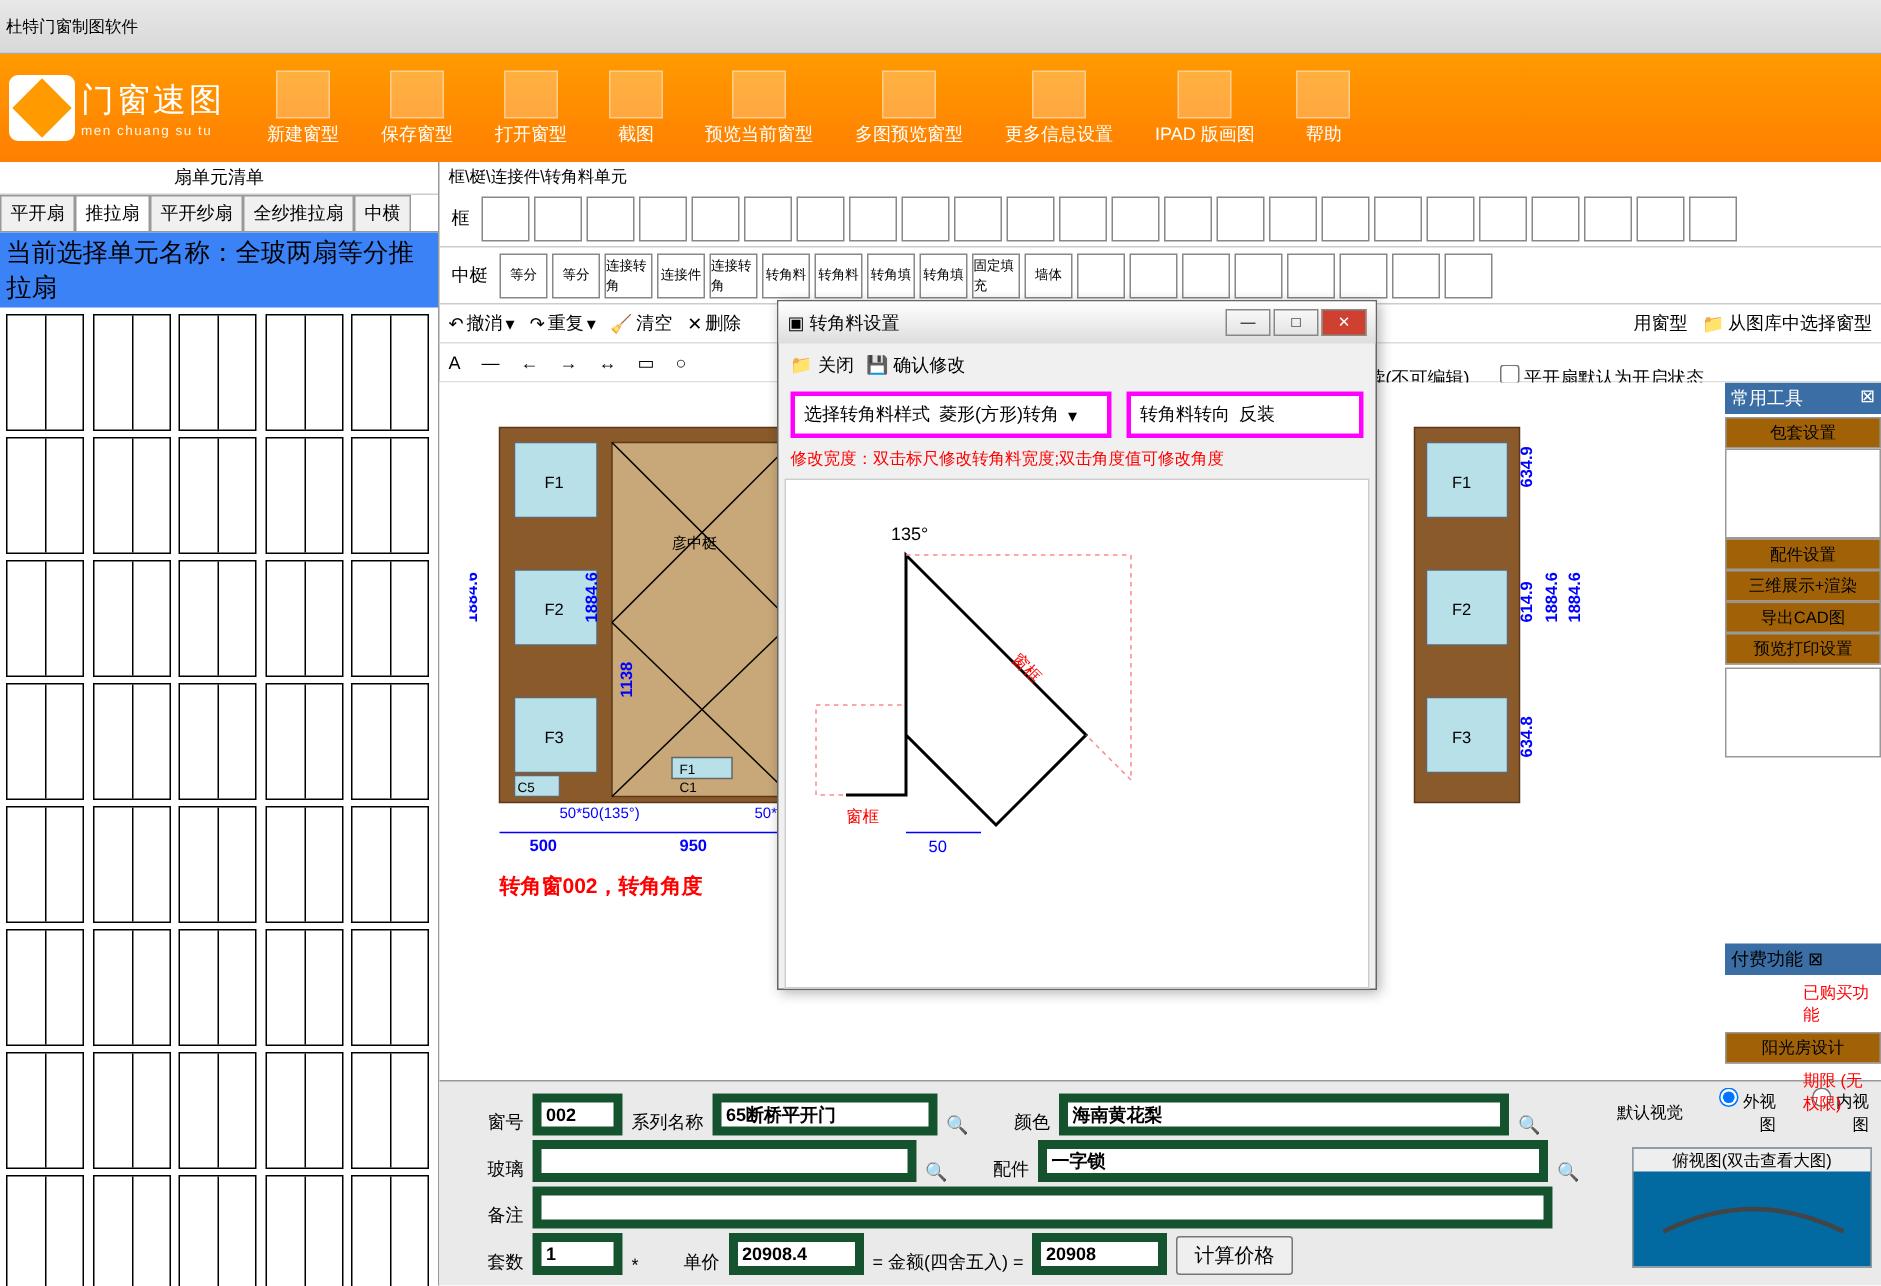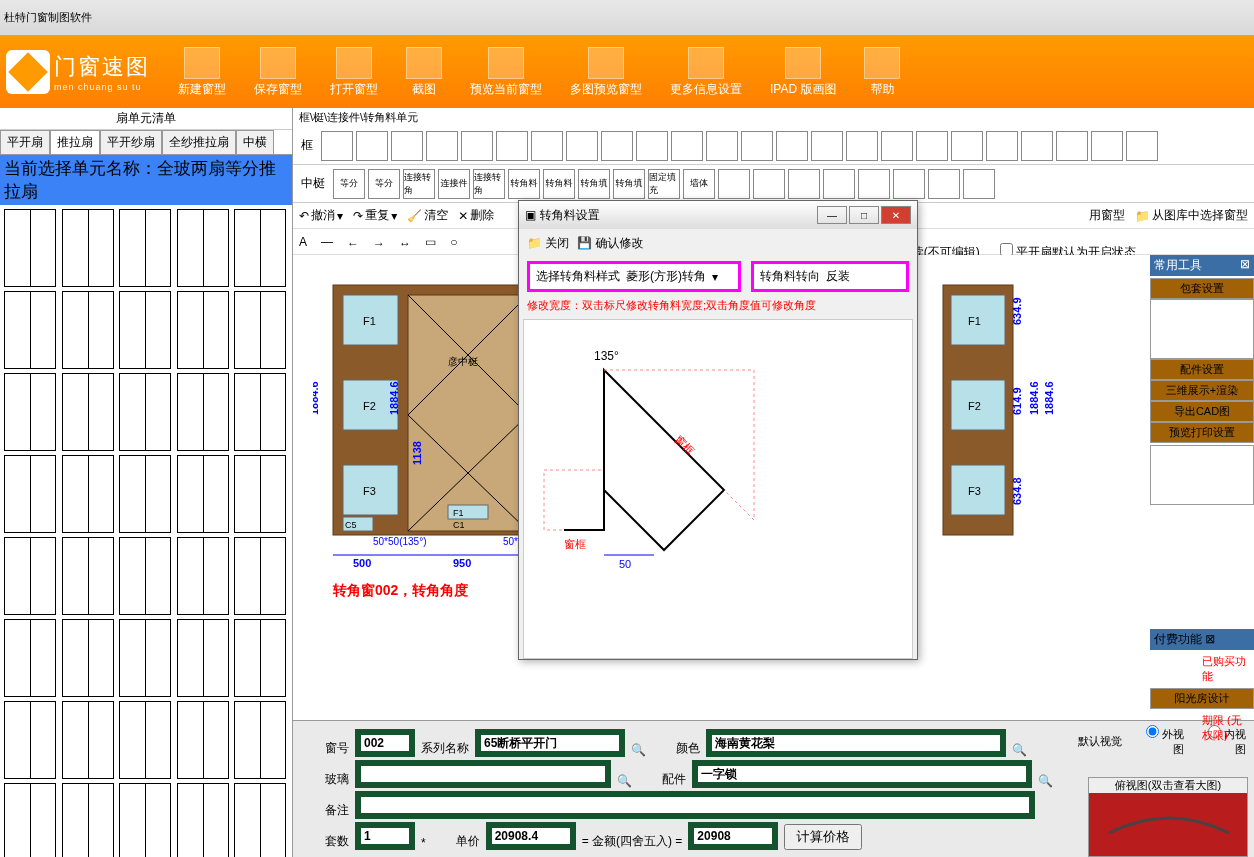--- a/index.html
+++ b/index.html
@@ -65,21 +65,21 @@
 .panel-box { height: 60px; border: 1px solid #999; background: #fff; }
 .paid-head { background: #3b6ea5; color: #000000; font-size: 12px; padding: 2px 4px; }
 .paid-text { color: #ff0000; font-size: 11px; padding: 2px 4px; margin-left: 48px; }
 
 
 .bottom-form { position: absolute; bottom: 0; left: 293px; right: 0; background: #eaeaea; border-top: 1px solid #999; padding: 4px 8px; font-size: 12px; }
 .form-row { display: flex; align-items: flex-end; gap: 6px; margin-bottom: 3px; }
 .form-row label { width: 48px; text-align: right; }
 .form-row input[type=text] { border: 6px solid #14532d; padding: 1px 3px; font-size: 12px; font-weight: bold; }
 .radio-group { display: flex; gap: 14px; align-items: center; font-size: 11px; }
-.preview-box { position: absolute; right: 6px; bottom: 0; width: 160px; height: 80px; border: 1px solid #999; background: #b91c1c; }
+.preview-box { position: absolute; right: 6px; bottom: 12px; width: 160px; height: 80px; border: 1px solid #999; background: #0369a1; }
 .preview-title { font-size: 11px; text-align: center; background: #eee; }
 </style>
 </head>
 <body>
 
 <div class="titlebar">
   <span>杜特门窗制图软件</span>
 </div>
 
 <div class="ribbon">

